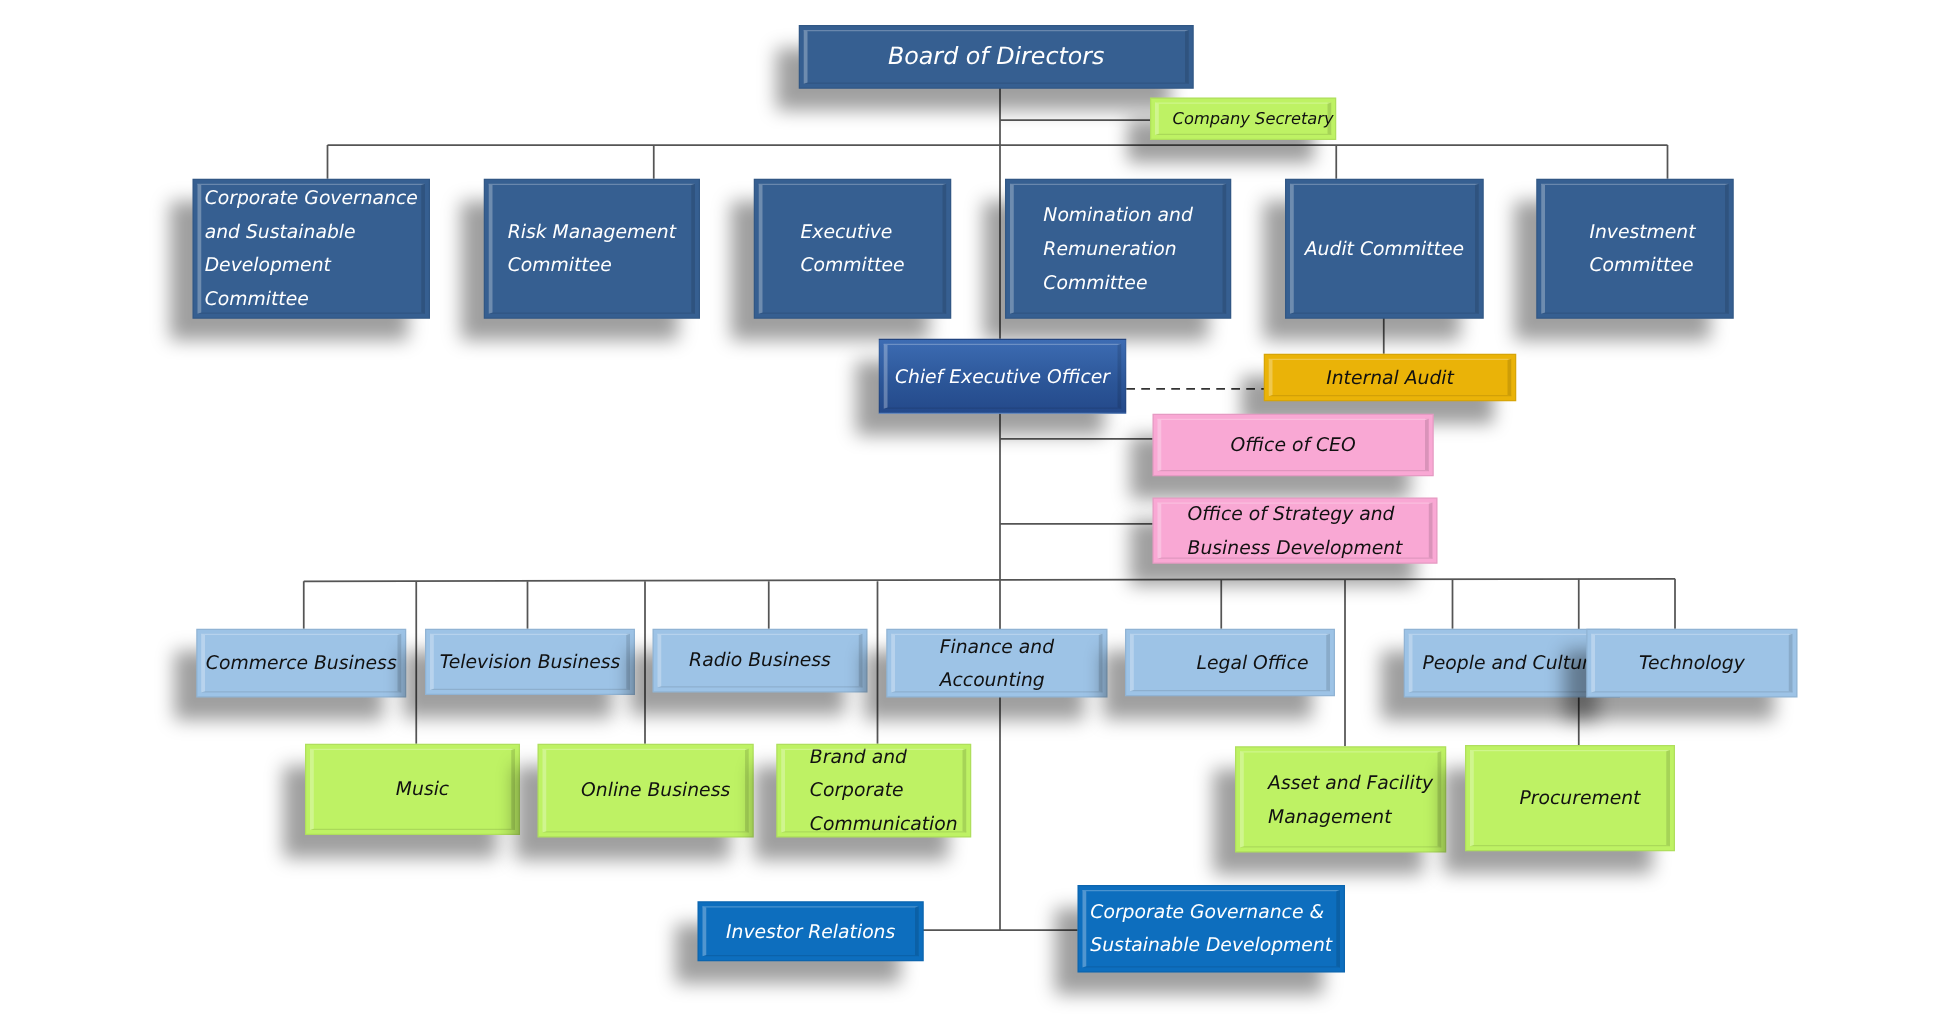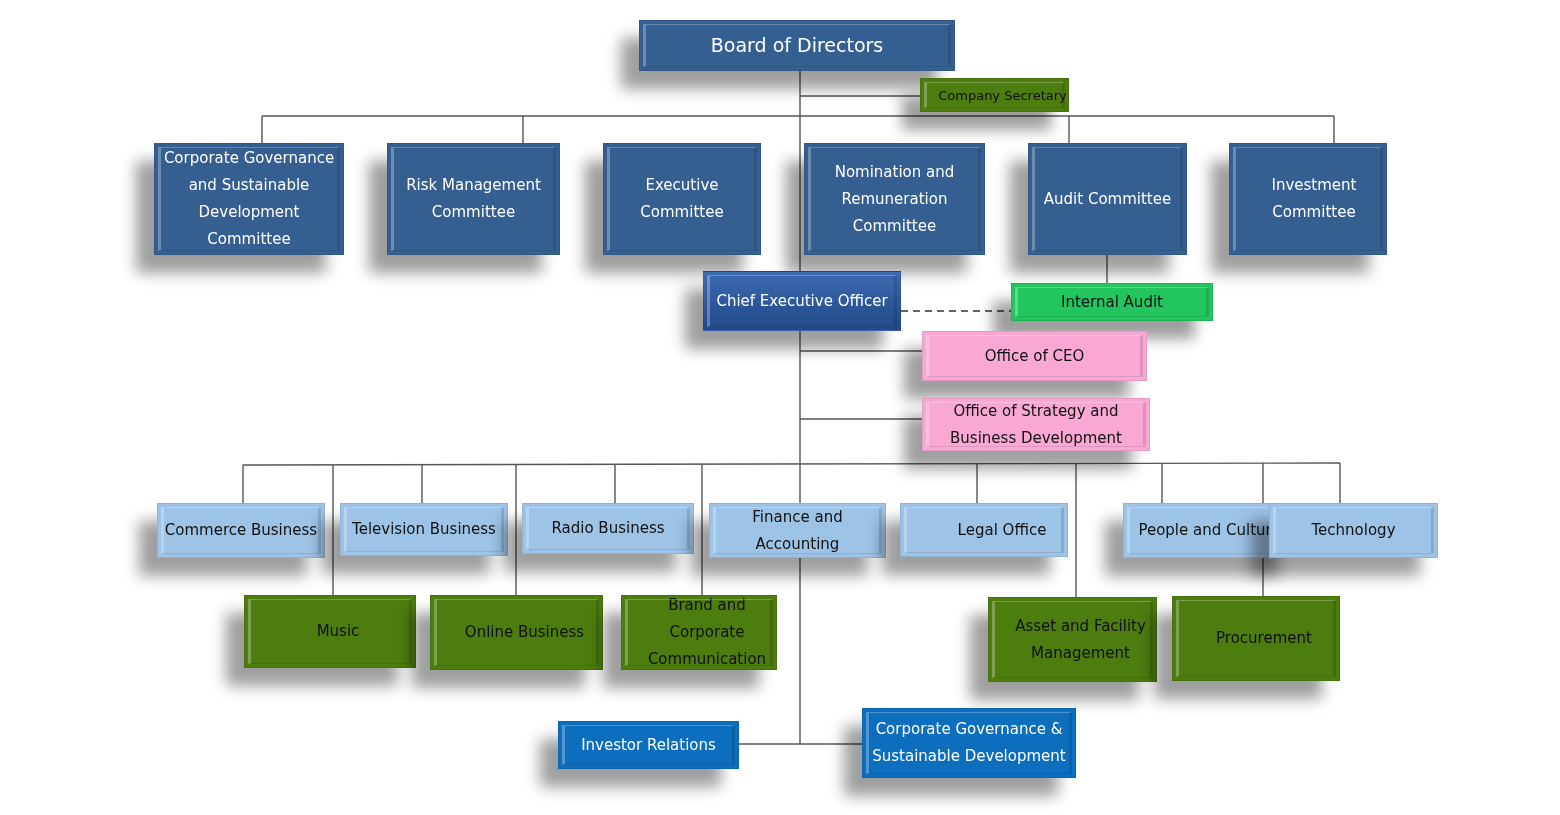--- a/index.html
+++ b/index.html
@@ -2,38 +2,39 @@
 <html><head>
   <meta charset="utf-8">
   <style>
     html, body { margin: 0; padding: 0; background: #ffffff; }
     body { width: 1560px; height: 815px; position: relative; overflow: hidden;
            font-family: "DejaVu Sans", "Liberation Sans", sans-serif; }
     #lines { position: absolute; left: 0; top: 0; width: 1560px; height: 815px; z-index: 1; }
     .box {
       position: absolute; box-sizing: border-box; z-index: 2;
       display: flex; align-items: center; justify-content: center;
-      text-align: center; line-height: 27px; font-size: 15px;
+      line-height: 27px; font-size: 15px;
       border: 1px solid rgba(0,0,0,0.08);
+      font-style: italic;
     }
     .box::after {
       content: ""; position: absolute; left: 3px; right: 3px; top: 3px; bottom: 3px;
       pointer-events: none;
       border-left: 3px solid rgba(255,255,255,0.28);
       border-right: 3px solid rgba(0,0,0,0.12);
       border-top: 1px solid rgba(255,255,255,0.25);
       border-bottom: 1px solid rgba(0,0,0,0.10);
     }
     .shadow { box-shadow: -18px 18px 14px rgba(0,0,0,0.38); }
     .dark { background: #365f91; color: #ffffff; }
     .ceo  { background: linear-gradient(#3d6cb3, #2b5597 60%, #24498a); color: #ffffff; }
     .mid  { background: #9dc3e6; color: #111111; }
-    .ia   { background: #22c55e; color: #111111; }
+    .ia   { background: #eab308; color: #111111; }
     .grey { background: #f9a8d4; color: #111111; }
-    .pale { background: #4d7c0f; color: #111111; padding-left: 16px; }
+    .pale { background: #bef264; color: #111111; padding-left: 16px; }
     .royal{ background: #0d6ebe; color: #ffffff; }
     .txt { white-space: pre-line; }
   </style>
 </head>
 <body>
 
 <svg id="lines" xmlns="http://www.w3.org/2000/svg">
   <g stroke="#555" stroke-width="1.4" fill="none">
 
     <line x1="800" y1="70" x2="800" y2="271"></line>

